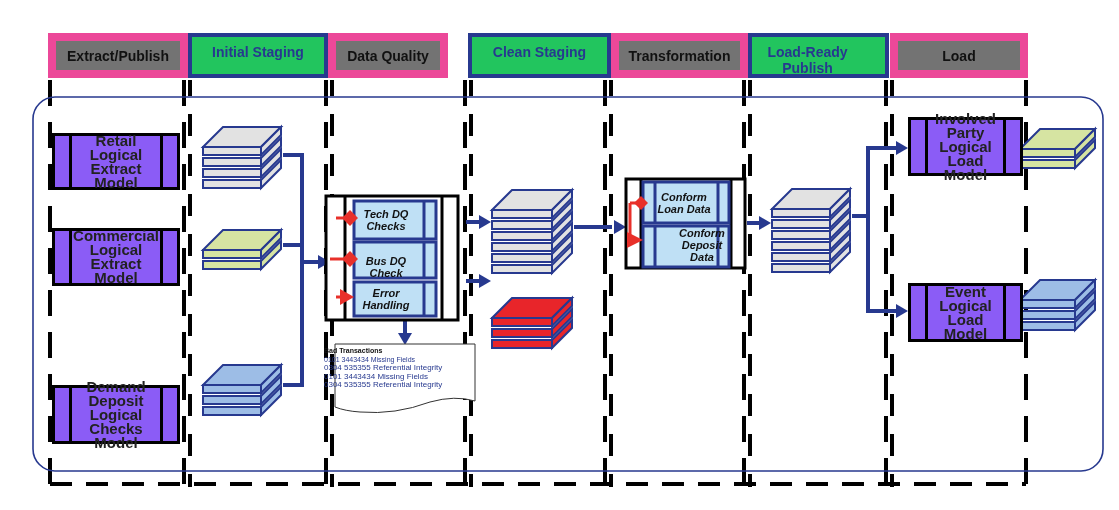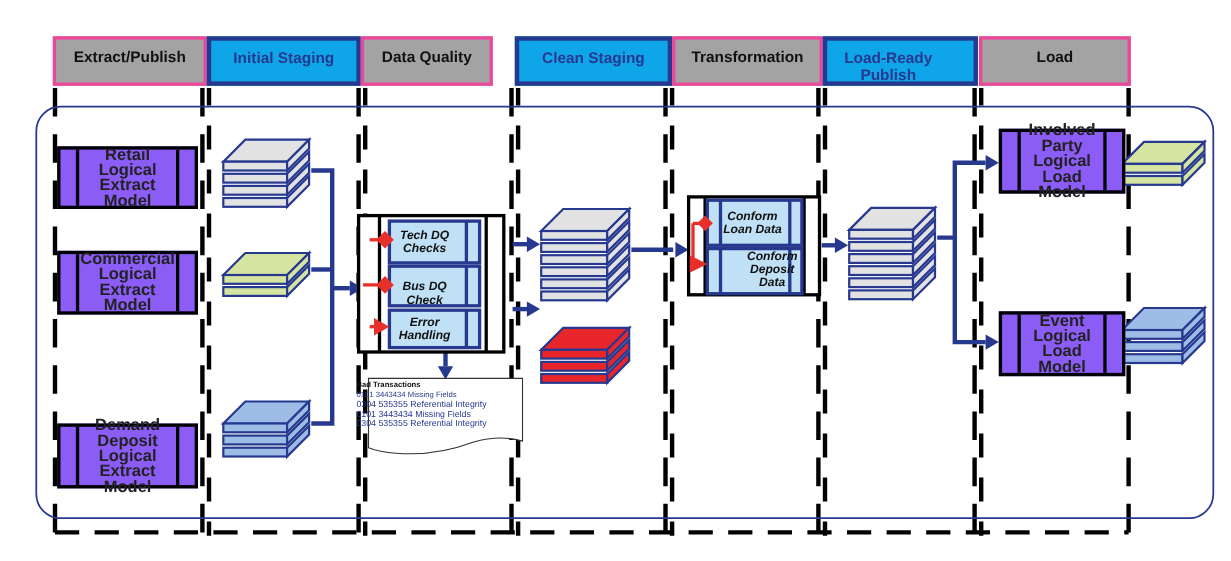--- a/index.html
+++ b/index.html
@@ -1,20 +1,20 @@
 <!DOCTYPE html>
 <html><head>
 <meta charset="utf-8">
 <style>
   html, body { margin:0; padding:0; background:#ffffff; }
   body { width:1119px; height:510px; position:relative; overflow:hidden; font-family:"Liberation Sans", sans-serif; }
   #canvas { position:absolute; left:0; top:0; }
   .hdr { position:absolute; top:33px; height:45px; box-sizing:border-box; text-align:center; font-weight:bold; font-size:14px; padding-top:7px; line-height:16px; }
-  .hdr.gray { background:#a3a3a3; border:3px solid #ec4899; color:#111; }
-  .hdr.blue { background:#0ea5e9; border:4px solid #27398f; color:#27398f; }
+  .hdr.gray { background:#737373; border:8px solid #ec4899; color:#111; }
+  .hdr.blue { background:#22c55e; border:4px solid #27398f; color:#27398f; }
   .model { position:absolute; box-sizing:border-box; background:#8b5cf6; border:3px solid #000; font-weight:bold; font-size:15px; color:#222; text-align:center; display:flex; align-items:center; justify-content:center; line-height:14px; }
   .model::before, .model::after { content:""; position:absolute; top:0; bottom:0; width:3px; background:#000; }
   .model::before { left:14px; }
   .model::after { right:14px; }
   .model span { padding:0 18px; }
   .proc-label { position:absolute; box-sizing:border-box; font-weight:bold; font-style:italic; font-size:11px; color:#111; text-align:center; line-height:12px; display:flex; align-items:center; justify-content:center; }
   .note { position:absolute; left:324px; top:347px; width:134px; font-size:7px; line-height:8.5px; color:#27398f; }
   .note .title { color:#111; font-weight:bold; }
   .note .big { font-size:8px; }
 </style>
@@ -187,21 +187,21 @@
 <div class="hdr blue" style="left:748px;width:141px;padding-right:22px;"><span>Load-Ready Publish</span></div>
 <div class="hdr gray" style="left:890px;width:138px;"><span>Load</span></div>
 
 <div class="model" style="left:52px;top:133px;width:128px;height:57px;">
     <span>Retail Logical Extract Model</span>
   </div>
 <div class="model" style="left:52px;top:228px;width:128px;height:58px;">
     <span>Commercial Logical Extract Model</span>
   </div>
 <div class="model" style="left:52px;top:385px;width:128px;height:59px;">
-    <span>Demand Deposit Logical Extract Model</span>
+    <span>Demand Deposit Logical Checks Model</span>
   </div>
 
 <div class="model" style="left:908px;top:117px;width:115px;height:59px;">
     <span>Involved Party Logical Load Model</span>
   </div>
 <div class="model" style="left:908px;top:283px;width:115px;height:59px;">
     <span>Event Logical Load Model</span>
   </div>
 
 <div class="proc-label" style="left:356px;top:201px;width:60px;height:38px;">Tech DQ Checks</div>

